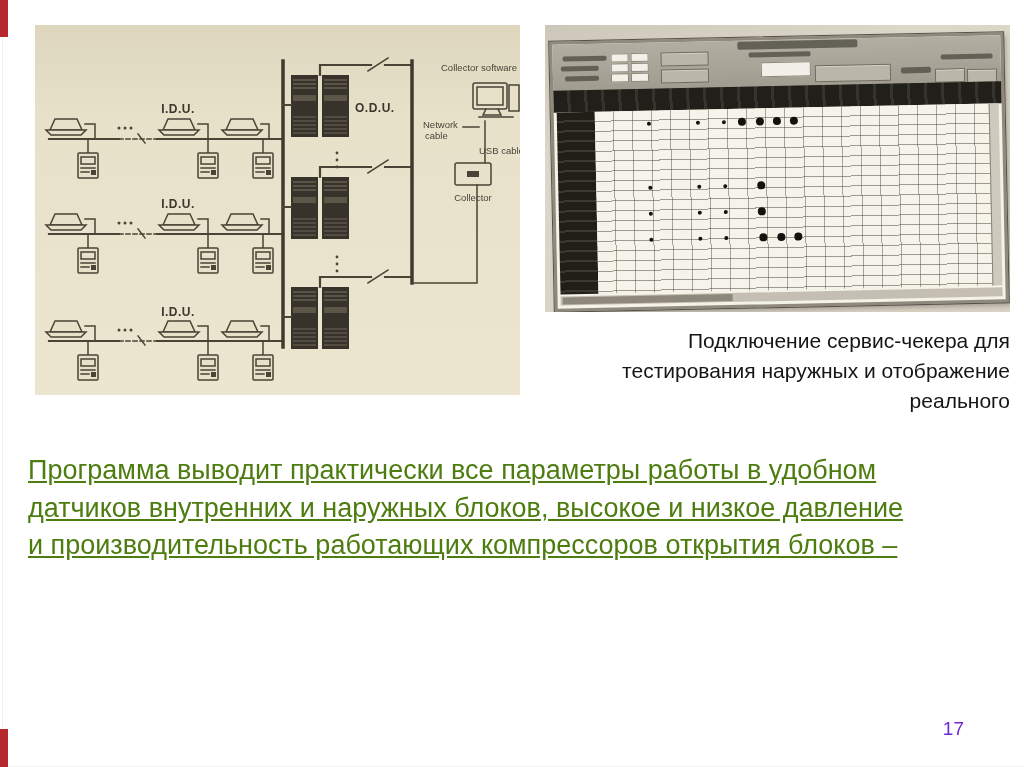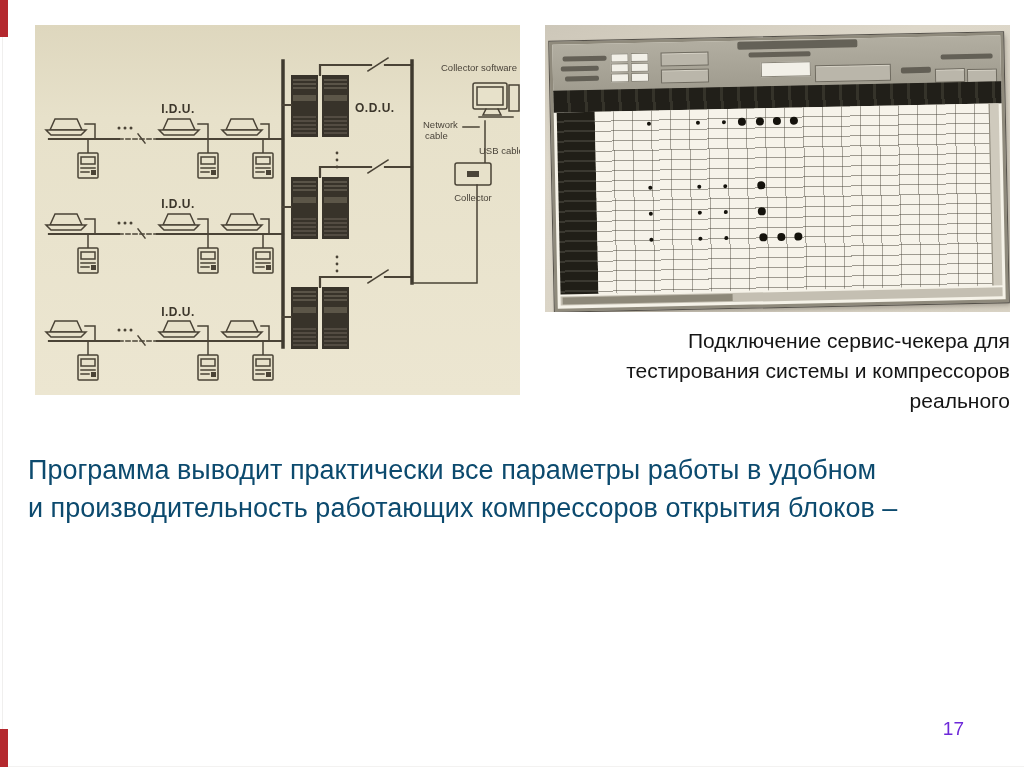--- a/index.html
+++ b/index.html
@@ -51,21 +51,21 @@
   .hscroll{position:absolute;left:3px;right:3px;top:252px;height:9px;background:#c4bfb2;}
   .hthumb{position:absolute;left:2px;top:1px;width:170px;height:7px;background:#8d8879;}
   .dot{position:absolute;background:#14120c;border-radius:50%;transform:translate(-50%,-50%);}
 
   
   .caption{position:absolute;left:545px;top:326px;width:465px;text-align:right;
       font-size:21px;line-height:30px;color:#151515;}
 
   
   .body-text{position:absolute;left:28px;top:452px;width:962px;
-      font-size:27px;line-height:37.5px;color:#0c4a6e;}
+      font-size:27px;line-height:37.5px;color:#4d7c0f;text-decoration:underline;}
   .body-text .bline{white-space:nowrap;}
   .body-text .jl{white-space:normal;text-align:justify;text-align-last:justify;}
 
   .page-number{position:absolute;right:60px;top:718px;font-size:19px;color:#6d28d9;}
 </style>
 </head>
 <body>
 
 <div class="slide">
   <div class="edge-line"></div>
@@ -255,23 +255,24 @@
         <span class="dot" style="left: 144px; top: 197px; width: 4px; height: 4px;"></span>
         <span class="dot" style="left: 170px; top: 197px; width: 4px; height: 4px;"></span>
         <span class="dot" style="left: 207px; top: 197px; width: 8px; height: 8px;"></span>
         <span class="dot" style="left: 225px; top: 197px; width: 8px; height: 8px;"></span>
         <span class="dot" style="left: 242px; top: 197px; width: 8px; height: 8px;"></span>
       </div>
   </figure>
 
   <div class="caption">
     <div>Подключение сервис-чекера для</div>
-    <div>тестирования системы и компрессоров</div>
+    <div>тестирования наружных и отображение</div>
     <div>реального</div>
   </div>
 
   <div class="body-text">
     <div class="bline">Программа выводит практически все параметры работы в удобном</div>
+    <div class="bline">датчиков внутренних и наружных блоков, высокое и низкое давление</div>
     <div class="bline">и производительность работающих компрессоров открытия блоков –</div>
   </div>
 
   <div class="page-number">17</div>
 </div>
 
 </body></html>

